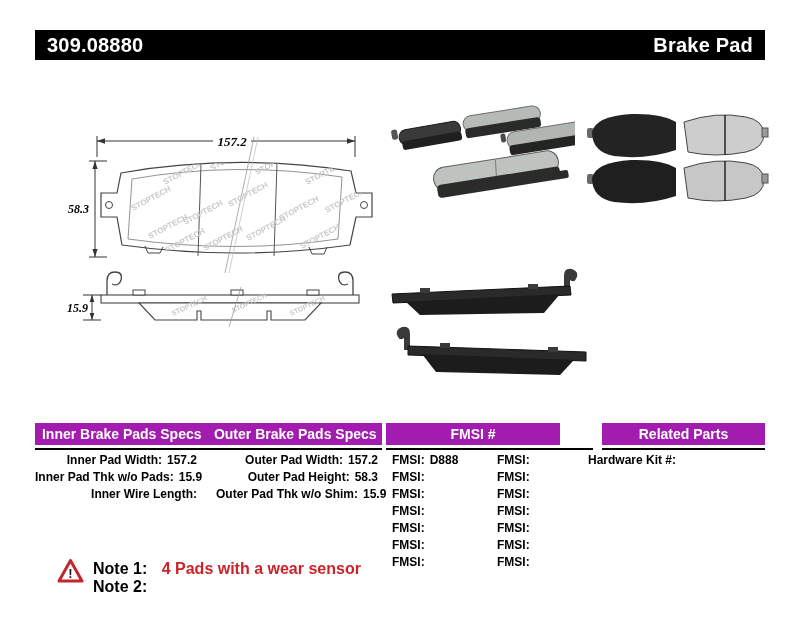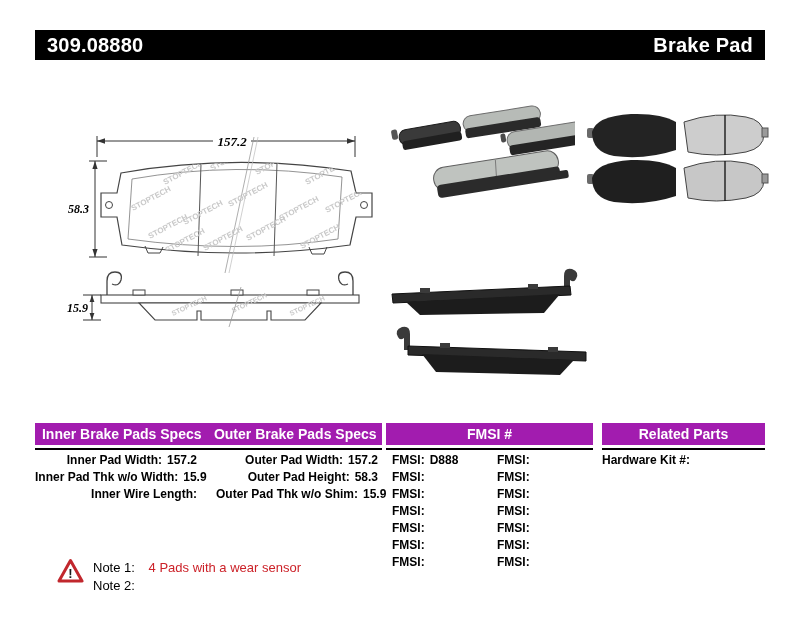--- a/index.html
+++ b/index.html
@@ -15,21 +15,21 @@
   .bar{position:absolute;top:415px;height:22px;background:#a21caf;color:#fff;display:flex;align-items:center;}
   .bar .cell{flex:1;text-align:center;font-size:14px;font-weight:bold;}
   .rule{position:absolute;top:440px;height:2px;background:#000;}
   
   .col{position:absolute;top:444px;font-size:12px;font-weight:bold;color:#000;}
   .col .row{height:17px;line-height:17px;white-space:nowrap;}
   .col.right .row{text-align:right;}
   .col .val{margin-left:5px;}
   .col .val:empty{margin-left:0;}
   
-  .note-line{position:absolute;font-size:13px;font-weight:normal;white-space:nowrap;}
+  .note-line{position:absolute;font-size:16px;font-weight:bold;white-space:nowrap;}
   .note-label{color:#000;}
   .note-text{margin-left:10px;}
   svg text.dim{font-family:"Liberation Serif",serif;font-weight:bold;font-style:italic;fill:#000;}
   svg text.wm{font-family:"Liberation Sans",sans-serif;font-weight:bold;fill:#c9c9c9;}
 </style>
 </head>
 <body>
 
 <div id="page">
 
@@ -158,33 +158,33 @@
     <polygon points="20,82 198,88 198,97 20,91" fill="#2a2a2a" stroke="#111"></polygon>
     <rect x="52" y="79" width="10" height="5" fill="#3a3a3a"></rect>
     <rect x="160" y="83" width="10" height="5" fill="#3a3a3a"></rect>
     <polygon points="34,90 186,96 172,111 48,108" fill="#1c1c1c"></polygon>
   </svg>
 
   <div class="bar" style="left:35px;width:347px">
     <span class="cell">Inner Brake Pads Specs</span>
     <span class="cell">Outer Brake Pads Specs</span>
   </div>
-  <div class="bar" style="left:386px;width:207px">
+  <div class="bar" style="left:386px;width:174px">
     <span class="cell">FMSI #</span>
   </div>
   <div class="bar" style="left:602px;width:163px">
     <span class="cell">Related Parts</span>
   </div>
   <div class="rule" style="left:35px;width:347px"></div>
   <div class="rule" style="left:386px;width:207px"></div>
   <div class="rule" style="left:602px;width:163px"></div>
 
   <div class="col right" style="left:35px;width:162px">
     <div class="row"><span>Inner Pad Width:</span><span class="val">157.2</span></div>
-    <div class="row"><span>Inner Pad Thk w/o Width:</span><span class="val">15.9</span></div>
+    <div class="row"><span>Inner Pad Thk w/o Pads:</span><span class="val">15.9</span></div>
     <div class="row"><span>Inner Wire Length:</span><span class="val"></span></div>
   </div>
 
   <div class="col right" style="left:216px;width:162px">
     <div class="row"><span>Outer Pad Width:</span><span class="val">157.2</span></div>
     <div class="row"><span>Outer Pad Height:</span><span class="val">58.3</span></div>
     <div class="row"><span>Outer Pad Thk w/o Shim:</span><span class="val">15.9</span></div>
   </div>
 
   <div class="col" style="left:392px;width:100px">
@@ -200,21 +200,21 @@
   <div class="col" style="left:497px;width:90px">
     <div class="row"><span>FMSI:</span><span class="val"></span></div>
     <div class="row"><span>FMSI:</span><span class="val"></span></div>
     <div class="row"><span>FMSI:</span><span class="val"></span></div>
     <div class="row"><span>FMSI:</span><span class="val"></span></div>
     <div class="row"><span>FMSI:</span><span class="val"></span></div>
     <div class="row"><span>FMSI:</span><span class="val"></span></div>
     <div class="row"><span>FMSI:</span><span class="val"></span></div>
   </div>
 
-  <div class="col" style="left:602px;width:163px">
+  <div class="col" style="left:588px;width:163px">
     <div class="row"><span>Hardware Kit #:</span><span class="val"></span></div>
   </div>
 
   <svg class="abs" style="left:57px;top:550px" width="27" height="26" viewBox="0 0 27 26">
     <polygon points="13.5,2.5 25,23 2,23" fill="#fff" stroke="#c1272d" stroke-width="3" stroke-linejoin="round"></polygon>
     <text x="13.5" y="20" text-anchor="middle" font-size="13" font-weight="bold" font-family="Liberation Sans, sans-serif" fill="#1a1a1a">!</text>
   </svg>
   <div class="note-line" style="left:93px;top:552px">
     <span class="note-label">Note 1:</span>
     <span class="note-text" style="color:#cc2229">4 Pads with a wear sensor</span>

